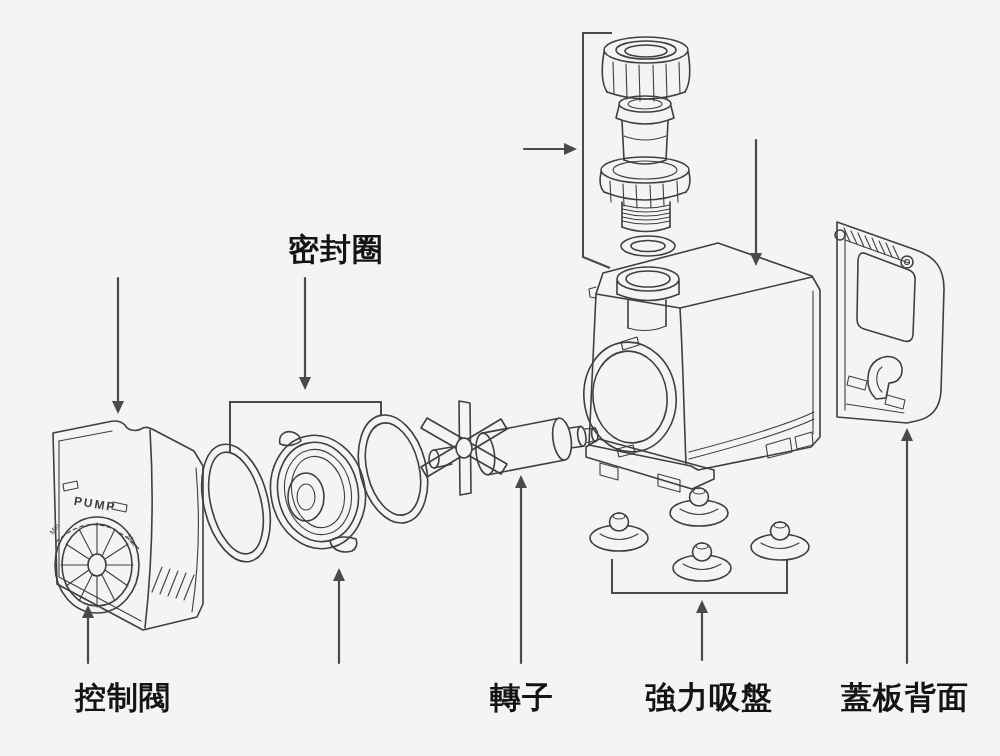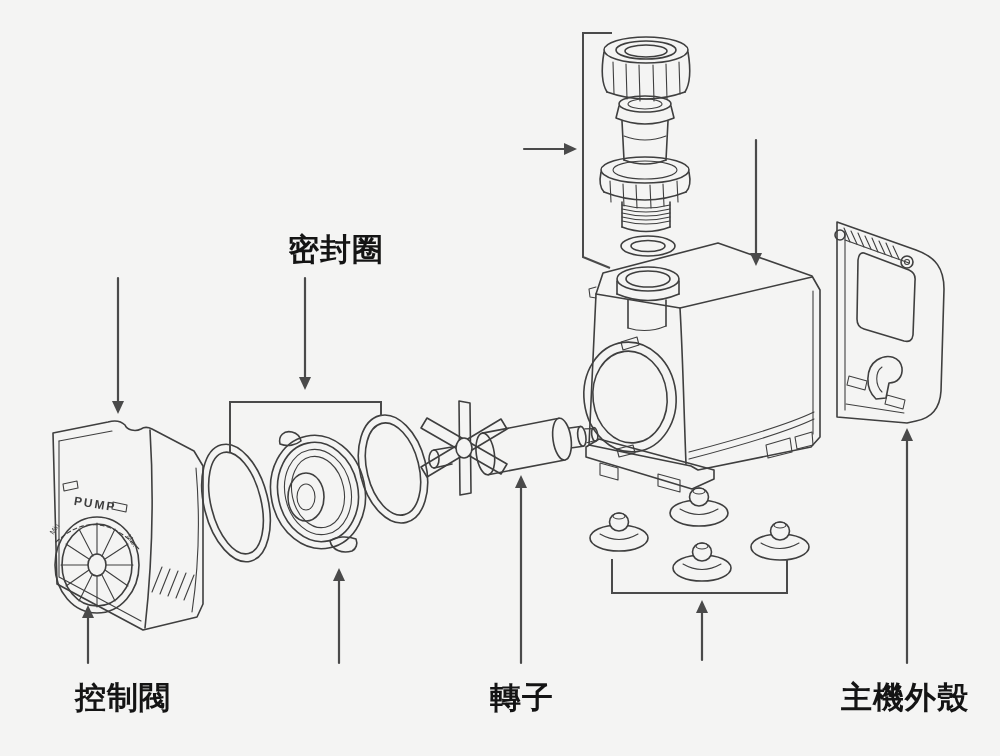--- a/index.html
+++ b/index.html
@@ -244,14 +244,15 @@
     </g>
     <g>
       <line class="arrowline" x1="907" y1="663" x2="907" y2="441"></line>
       <polygon class="ahead" points="901,441 913,441 907,428"></polygon>
     </g>
   </svg>
 
   <div class="part-label" style="left:304px;top:250px;margin-left:32px;">密封圈</div>
   <div class="part-label" style="left:87px;top:698px;margin-left:36px;">控制閥</div>
   <div class="part-label" style="left:522px;top:698px;">轉子</div>
-  <div class="part-label" style="left:905px;top:698px;">主機外殼</div>
+  <div class="part-label" style="left:709px;top:698px;">強力吸盤</div>
+  <div class="part-label" style="left:905px;top:698px;">蓋板背面</div>
 </div>
 
 </body></html>

